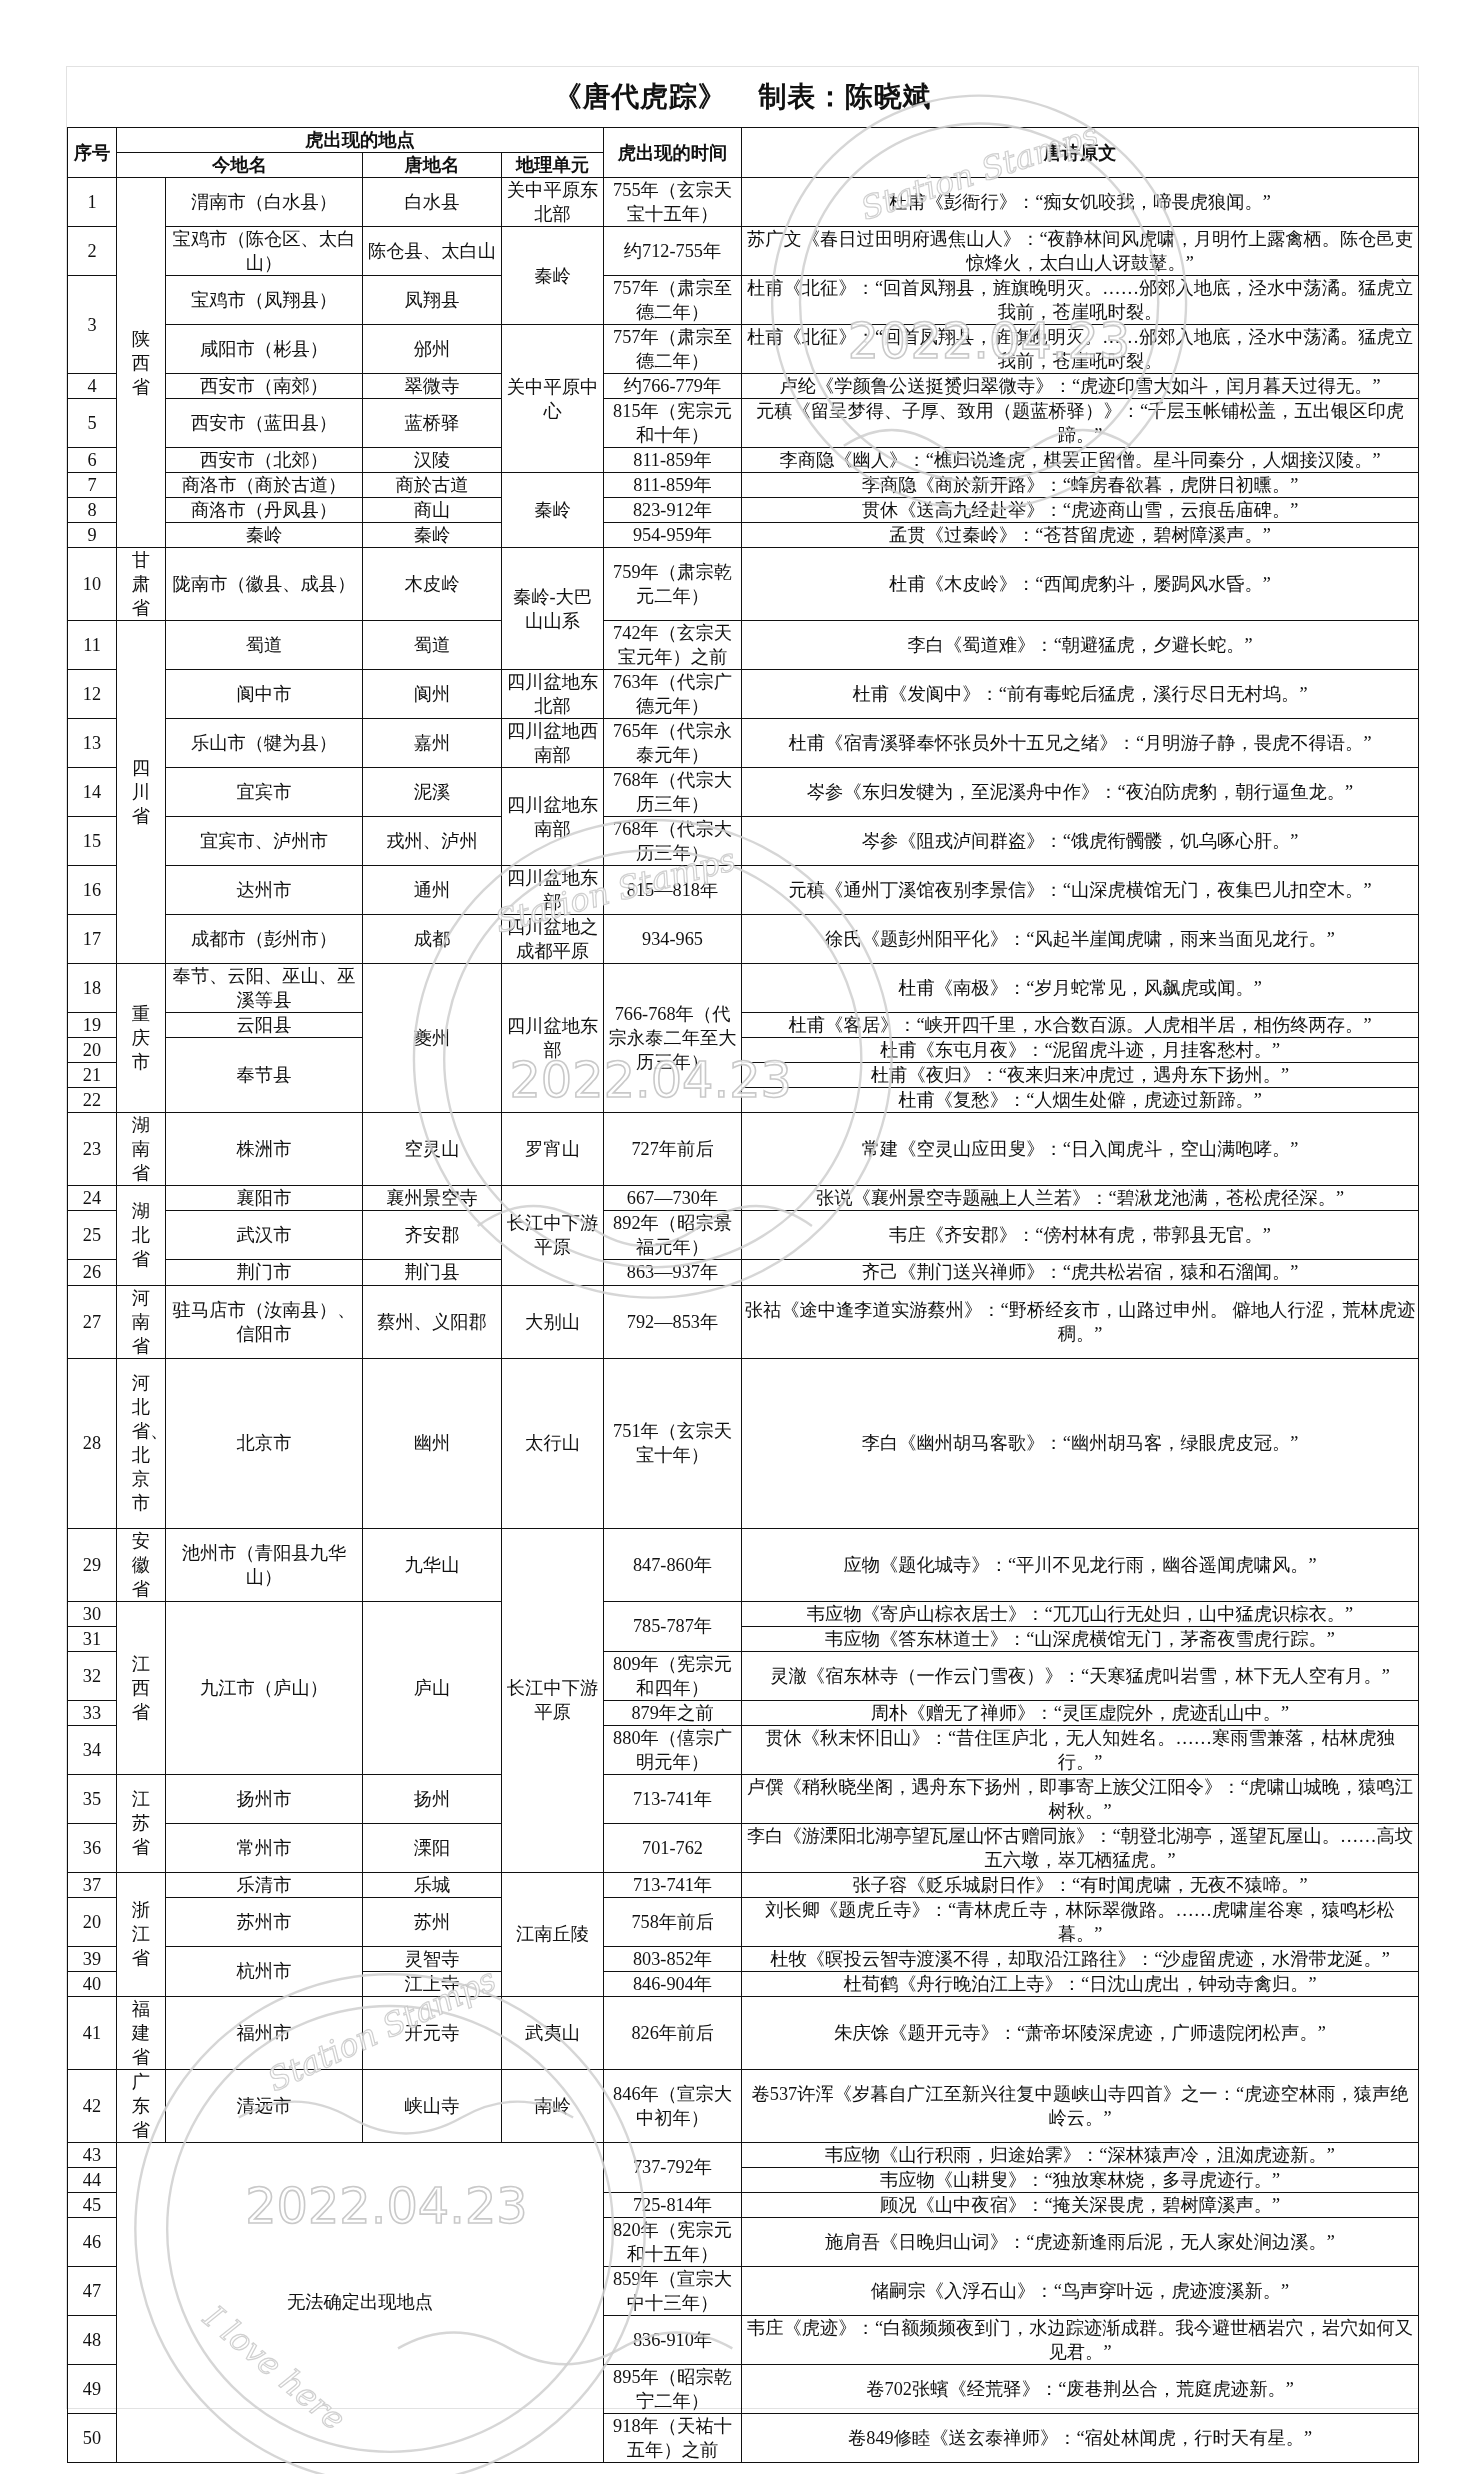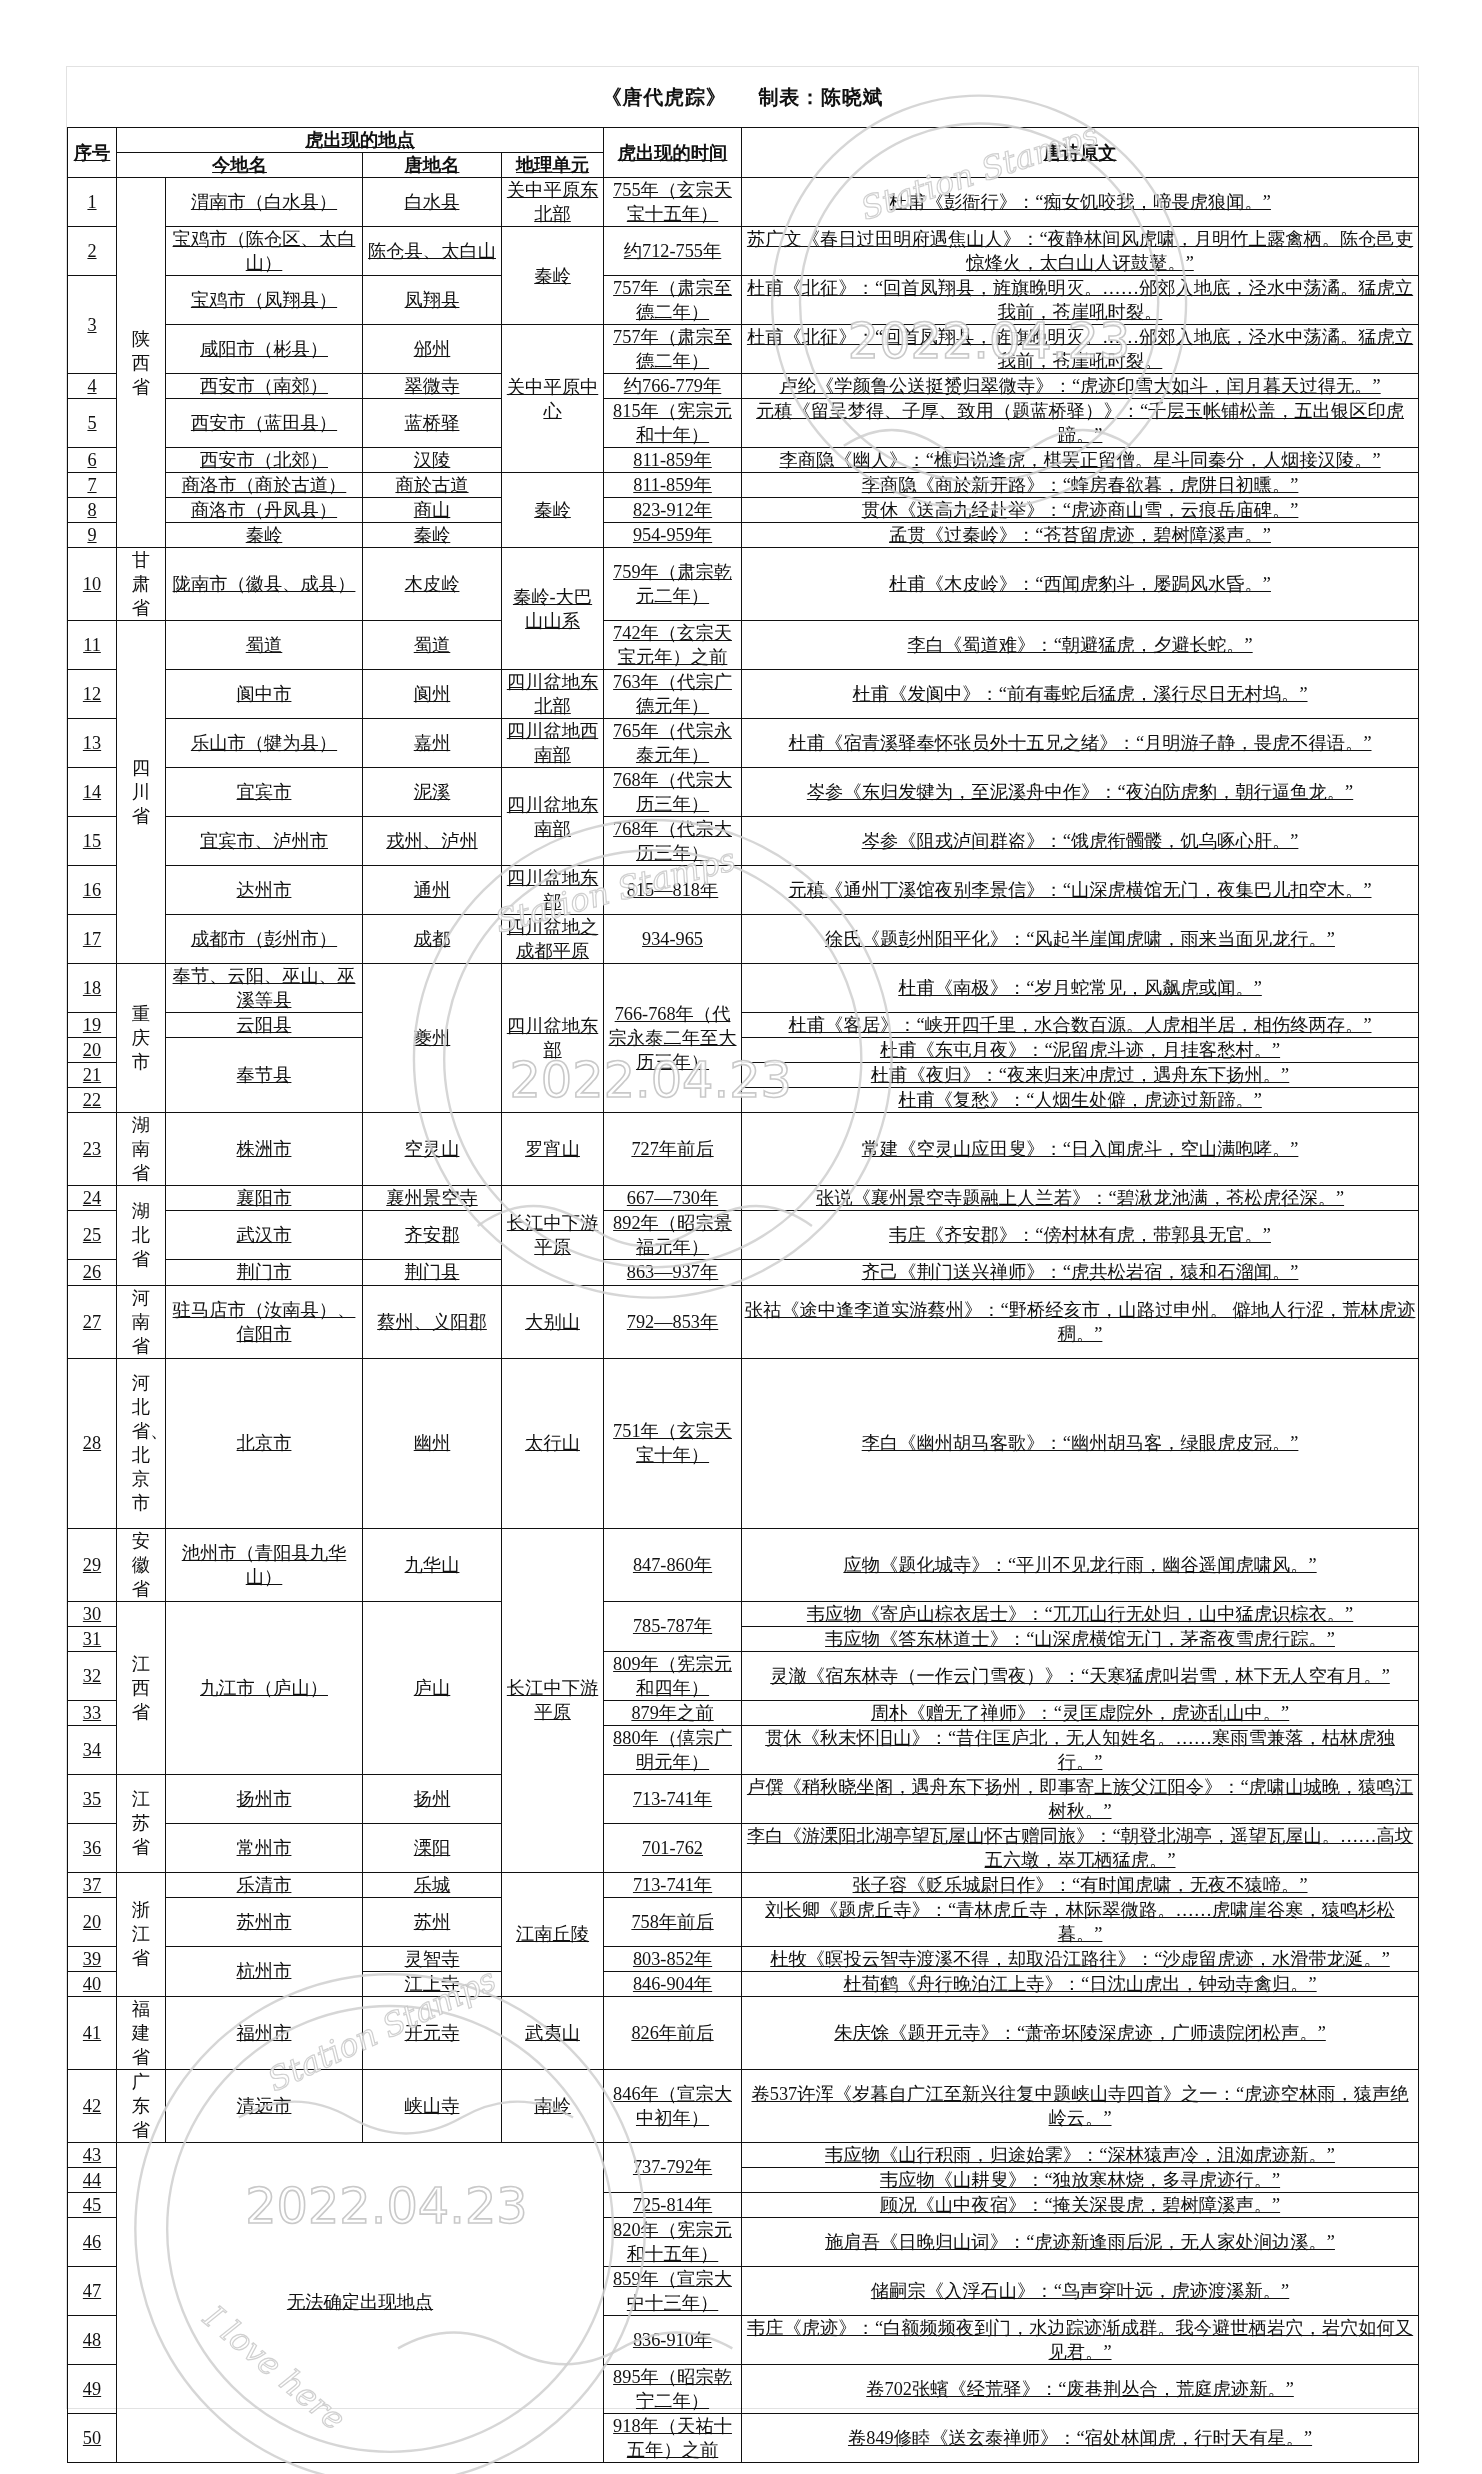--- a/index.html
+++ b/index.html
@@ -16,33 +16,32 @@
     left: 66px; top: 66px;
     width: 1353px; height: 2343px;
     border: 0.8px solid #e2e2e2;
     box-sizing: border-box;
   }
   .title {
     position: absolute;
     left: 66px; top: 81px;
     width: 1353px;
     text-align: center;
-    font-size: 20px;
+    font-size: 28px;
     font-weight: bold;
     line-height: 32px;
     letter-spacing: 0.8px;
   }
   .title .gap { display: inline-block; width: 32px; }
   table.tiger {
     position: absolute;
     left: 67px; top: 127px;
     width: 1352px;
     border-collapse: collapse;
     table-layout: fixed;
-    text-decoration: underline;
   }
   table.tiger td, table.tiger th {
     border: 1.6px solid #111;
     padding: 0 2.4px;
     font-size: 18.3px;
     line-height: 24px;
     text-align: center;
     vertical-align: middle;
     overflow: hidden;
     font-weight: normal;

